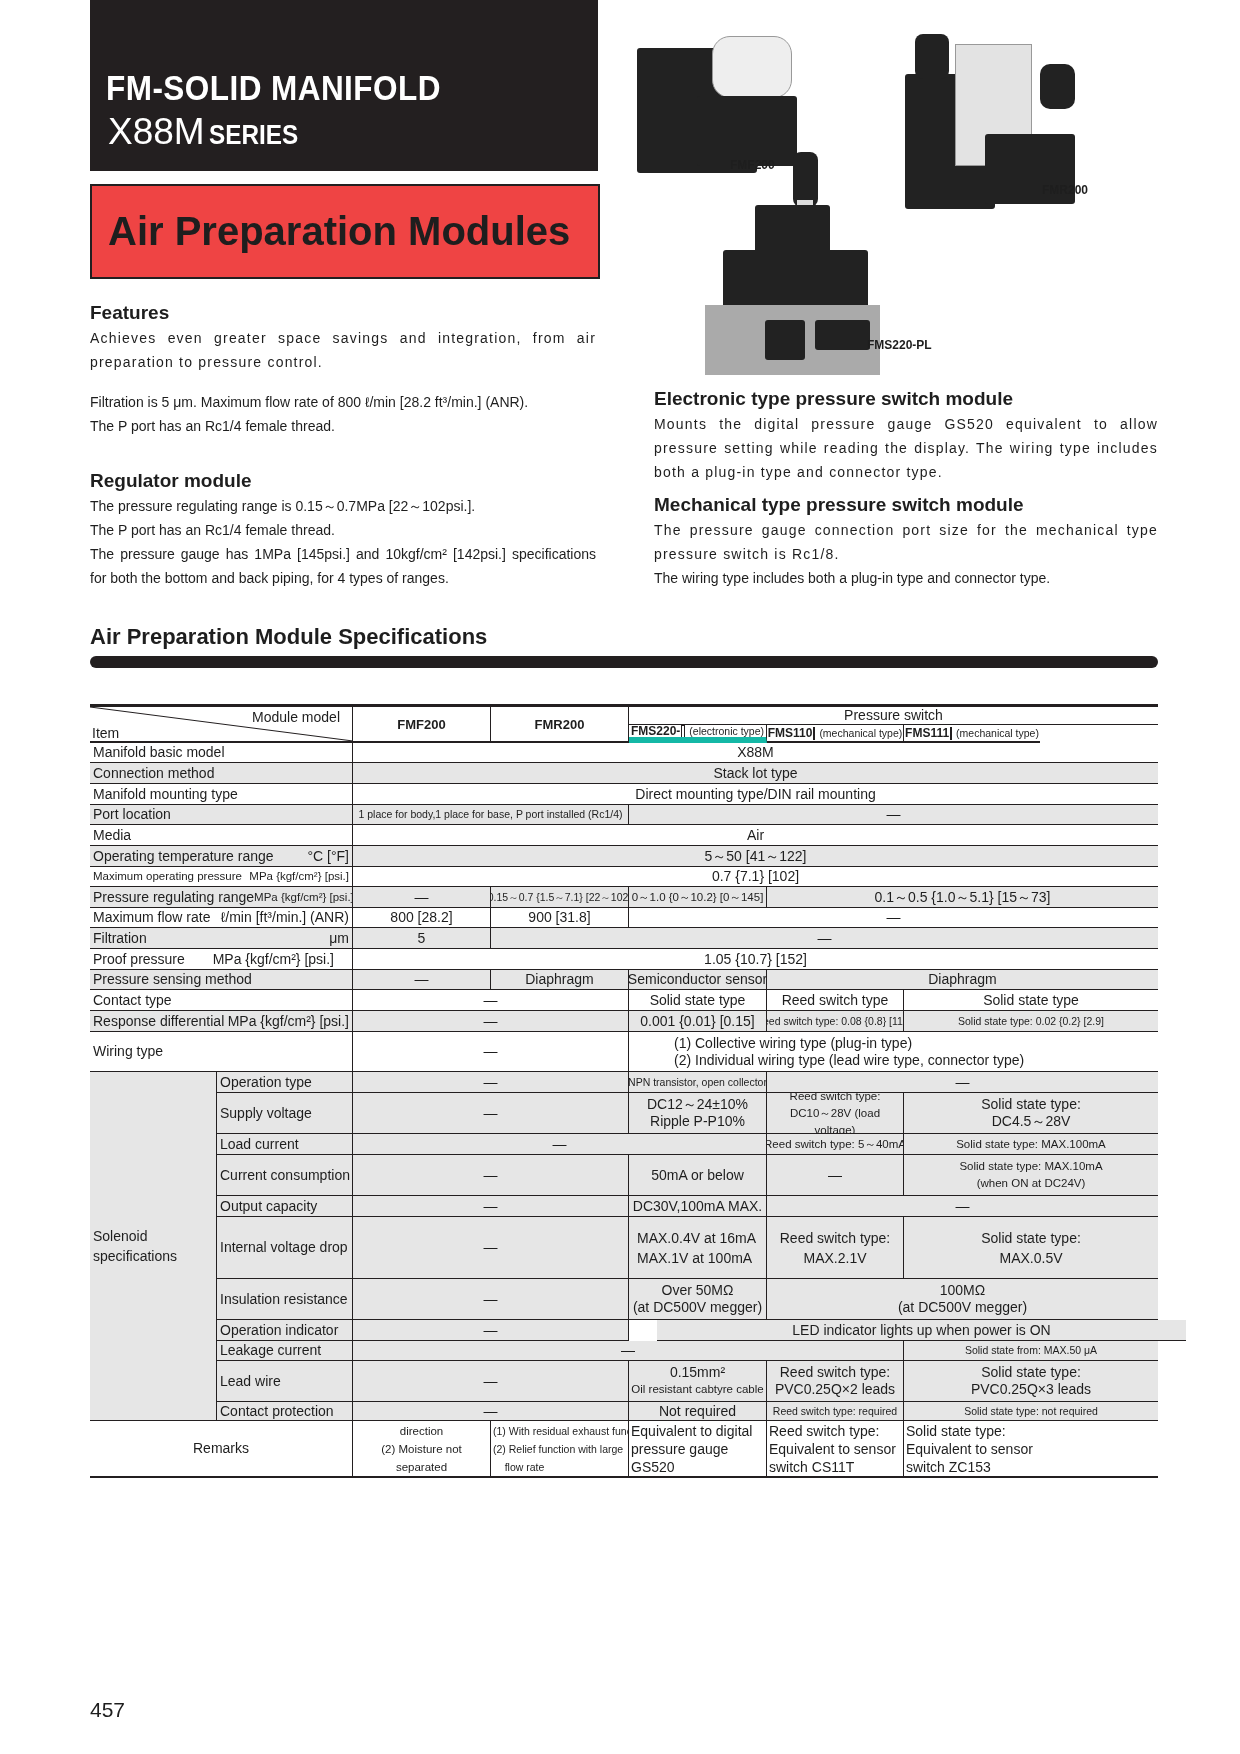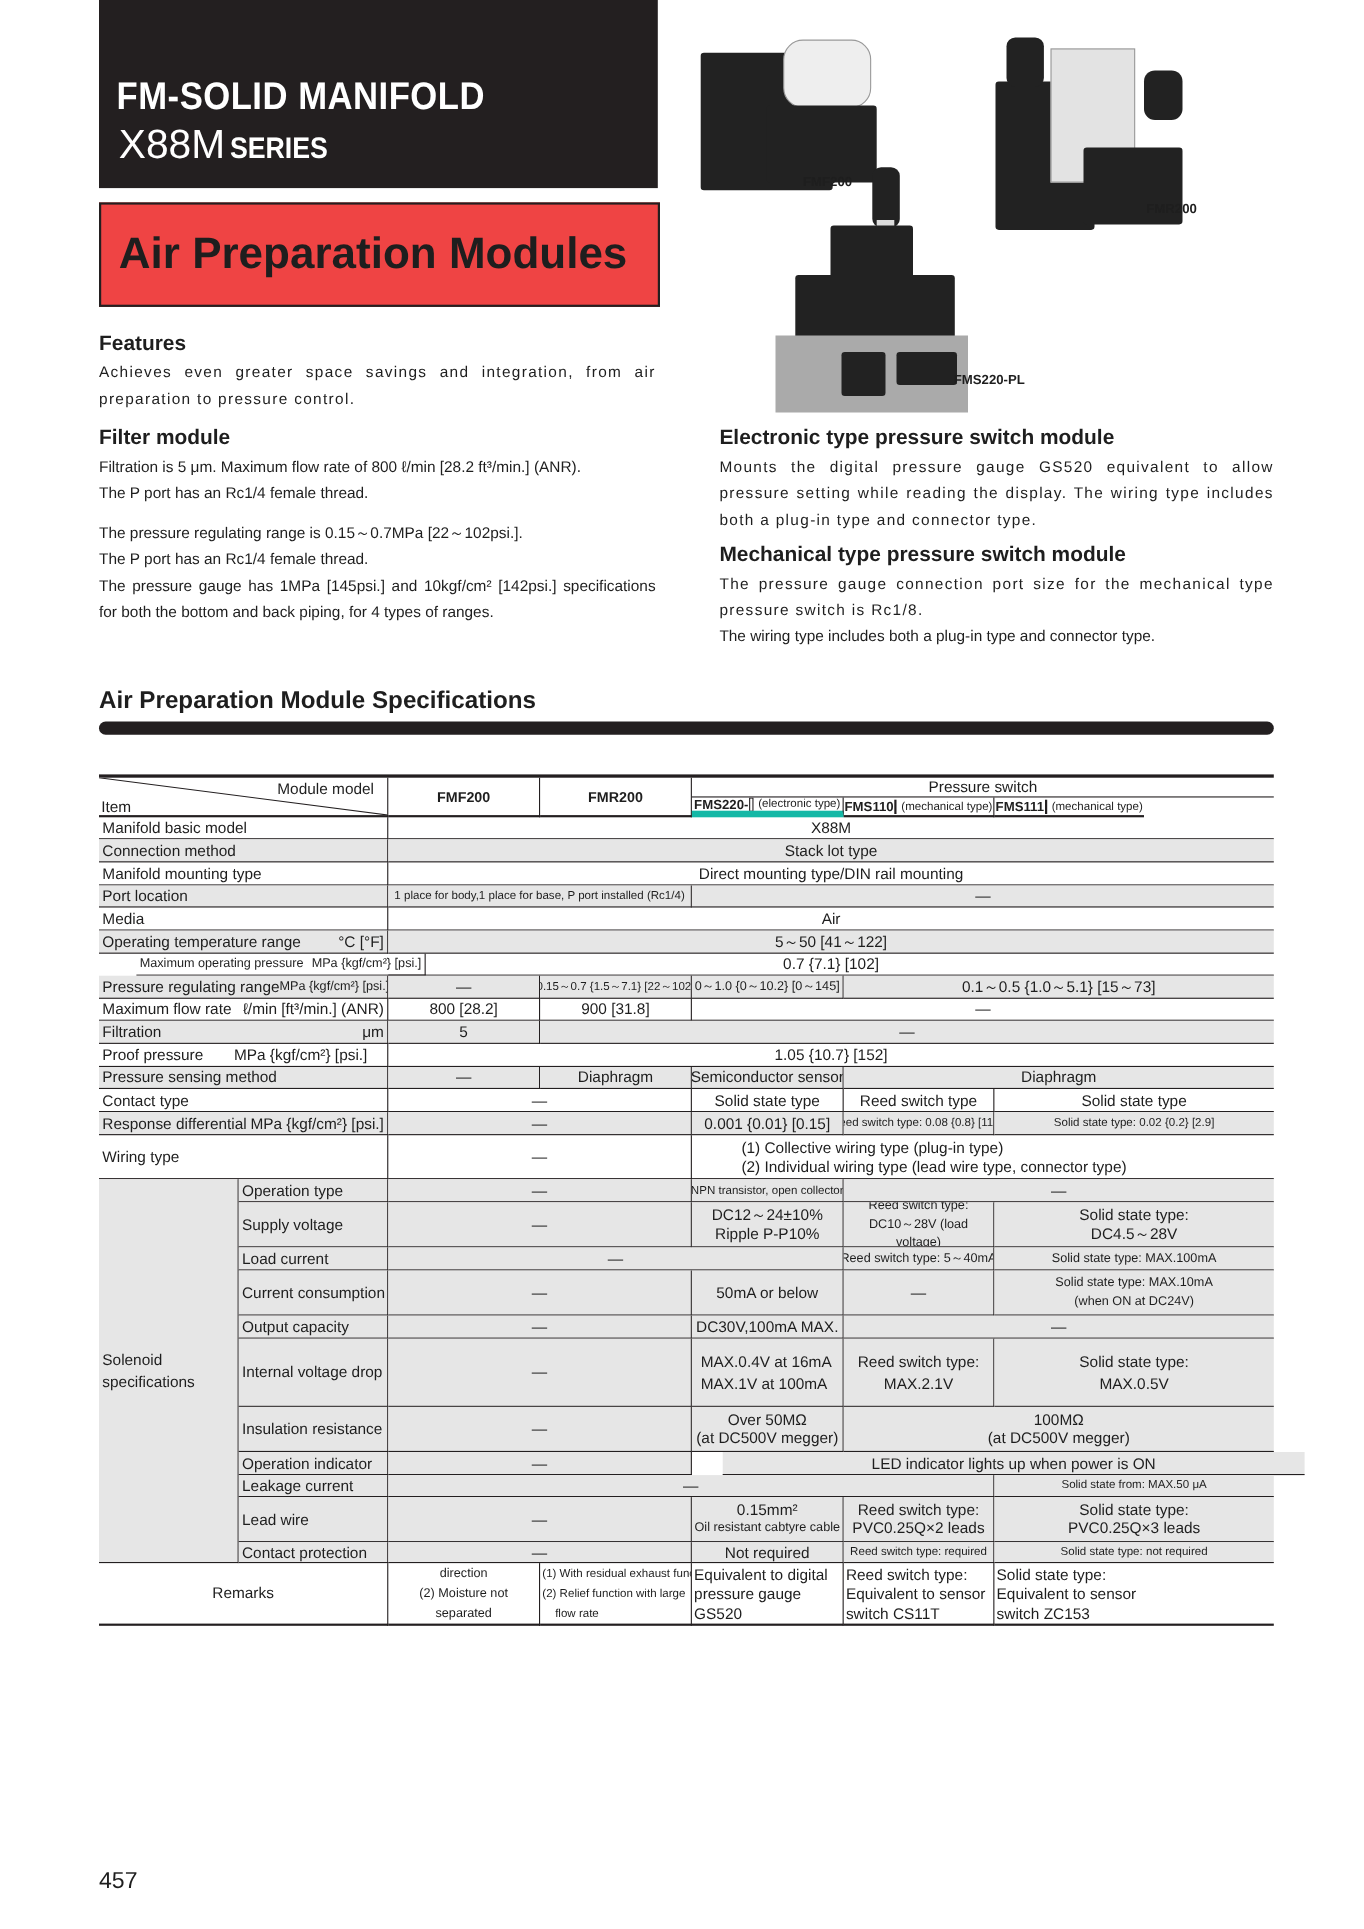--- a/index.html
+++ b/index.html
@@ -70,25 +70,25 @@
   <div class="abs prod" style="left:60px;top:170px;width:40px;height:40px;"></div>
   <div class="abs prod" style="left:110px;top:170px;width:55px;height:30px;"></div>
 </div>
 <div class="abs cap" style="left:867px;top:338px;">FMS220-PL</div>
 
 <div class="abs" style="left:90px;top:302px;width:506px;">
   <h3>Features</h3>
   <div class="para sp" style="margin-top:2px;text-align:justify;">Achieves even greater space savings and integration, from air preparation to pressure control.</div>
 </div>
 <div class="abs" style="left:90px;top:388px;width:506px;">
-  <h3>Filter module</h3>
   <div class="para" style="margin-top:2px;">Filtration is 5 μm. Maximum flow rate of 800 ℓ/min [28.2 ft³/min.] (ANR).</div>
   <div class="para">The P port has an Rc1/4 female thread.</div>
 </div>
 <div class="abs" style="left:90px;top:470px;width:506px;">
+  <h3>Regulator module</h3>
   <div class="para" style="margin-top:2px;">The pressure regulating range is 0.15～0.7MPa [22～102psi.].</div>
   <div class="para">The P port has an Rc1/4 female thread.</div>
   <div class="para" style="text-align:justify;">The pressure gauge has 1MPa [145psi.] and 10kgf/cm² [142psi.] specifications for both the bottom and back piping, for 4 types of ranges.</div>
 </div>
 
 <div class="abs" style="left:654px;top:388px;width:504px;">
   <h3>Electronic type pressure switch module</h3>
   <div class="para sp" style="margin-top:2px;text-align:justify;">Mounts the digital pressure gauge GS520 equivalent to allow pressure setting while reading the display. The wiring type includes both a plug-in type and connector type.</div>
 </div>
 <div class="abs" style="left:654px;top:494px;width:504px;">
@@ -132,21 +132,21 @@
 
   <div class="cell l br" style="left:0;top:121px;width:263px;height:21px;">Media</div>
   <div class="cell" style="left:263px;top:121px;width:805px;height:21px;">Air</div>
 
   <div class="cell l br g" style="left:0;top:142px;width:263px;height:21px;justify-content:space-between;padding-right:3px;">
       <span>Operating temperature range</span>
       <span>°C [°F]</span>
     </div>
   <div class="cell g" style="left:263px;top:142px;width:805px;height:21px;">5～50 [41～122]</div>
 
-  <div class="cell l br sm" style="left:0;top:163px;width:263px;height:20px;justify-content:space-between;padding-right:3px;margin-left:34px;">
+  <div class="cell l br sm" style="left:0;top:163px;width:263px;height:20px;justify-content:space-between;padding-right:3px;">
       <span>Maximum operating pressure</span>
       <span>MPa {kgf/cm²} [psi.]</span>
     </div>
   <div class="cell" style="left:263px;top:163px;width:805px;height:20px;">0.7 {7.1} [102]</div>
 
   <div class="cell l br g" style="left:0;top:183px;width:263px;height:21px;justify-content:space-between;padding-right:3px;">
       <span>Pressure regulating range</span>
       <span class="sm" style="font-size:11.5px;">MPa {kgf/cm²} [psi.]</span>
     </div>
   <div class="cell br g" style="left:263px;top:183px;width:138px;height:21px;">—</div>

